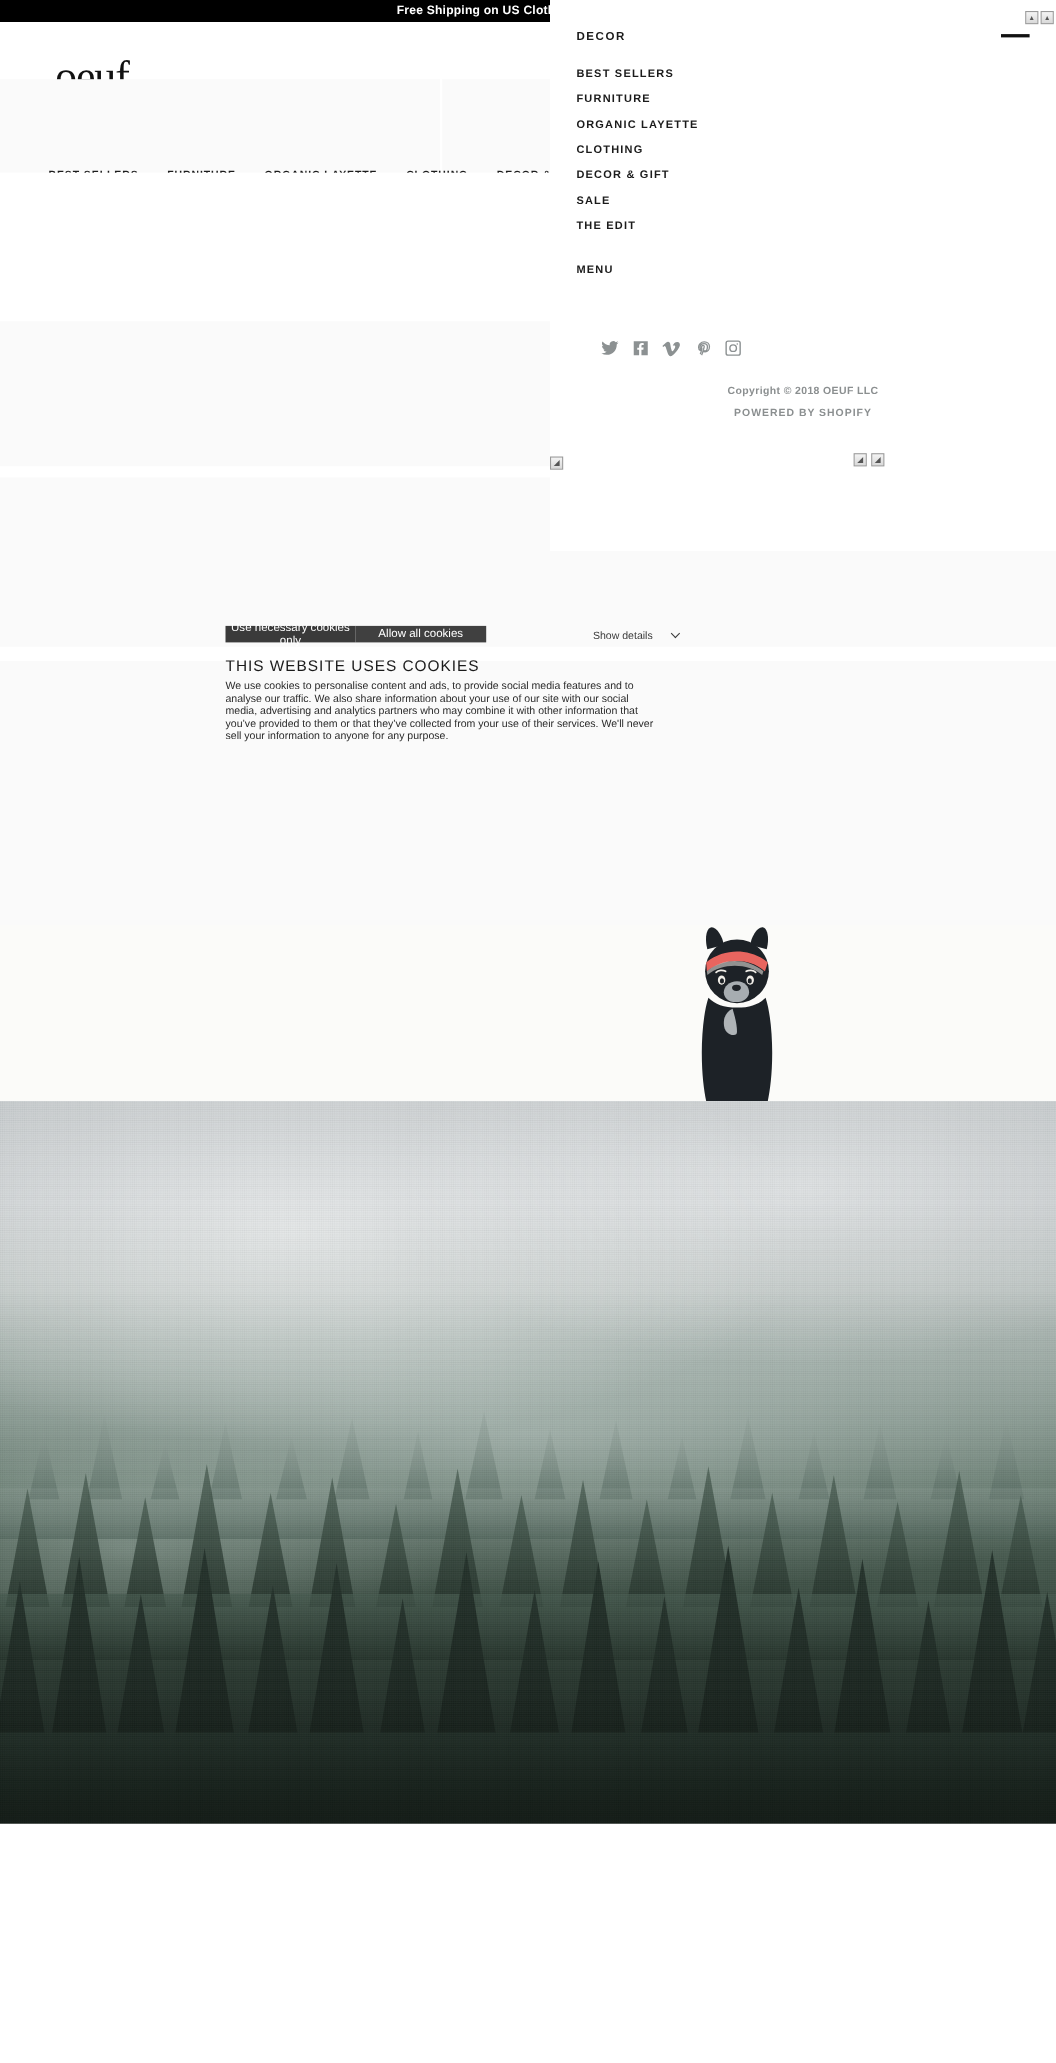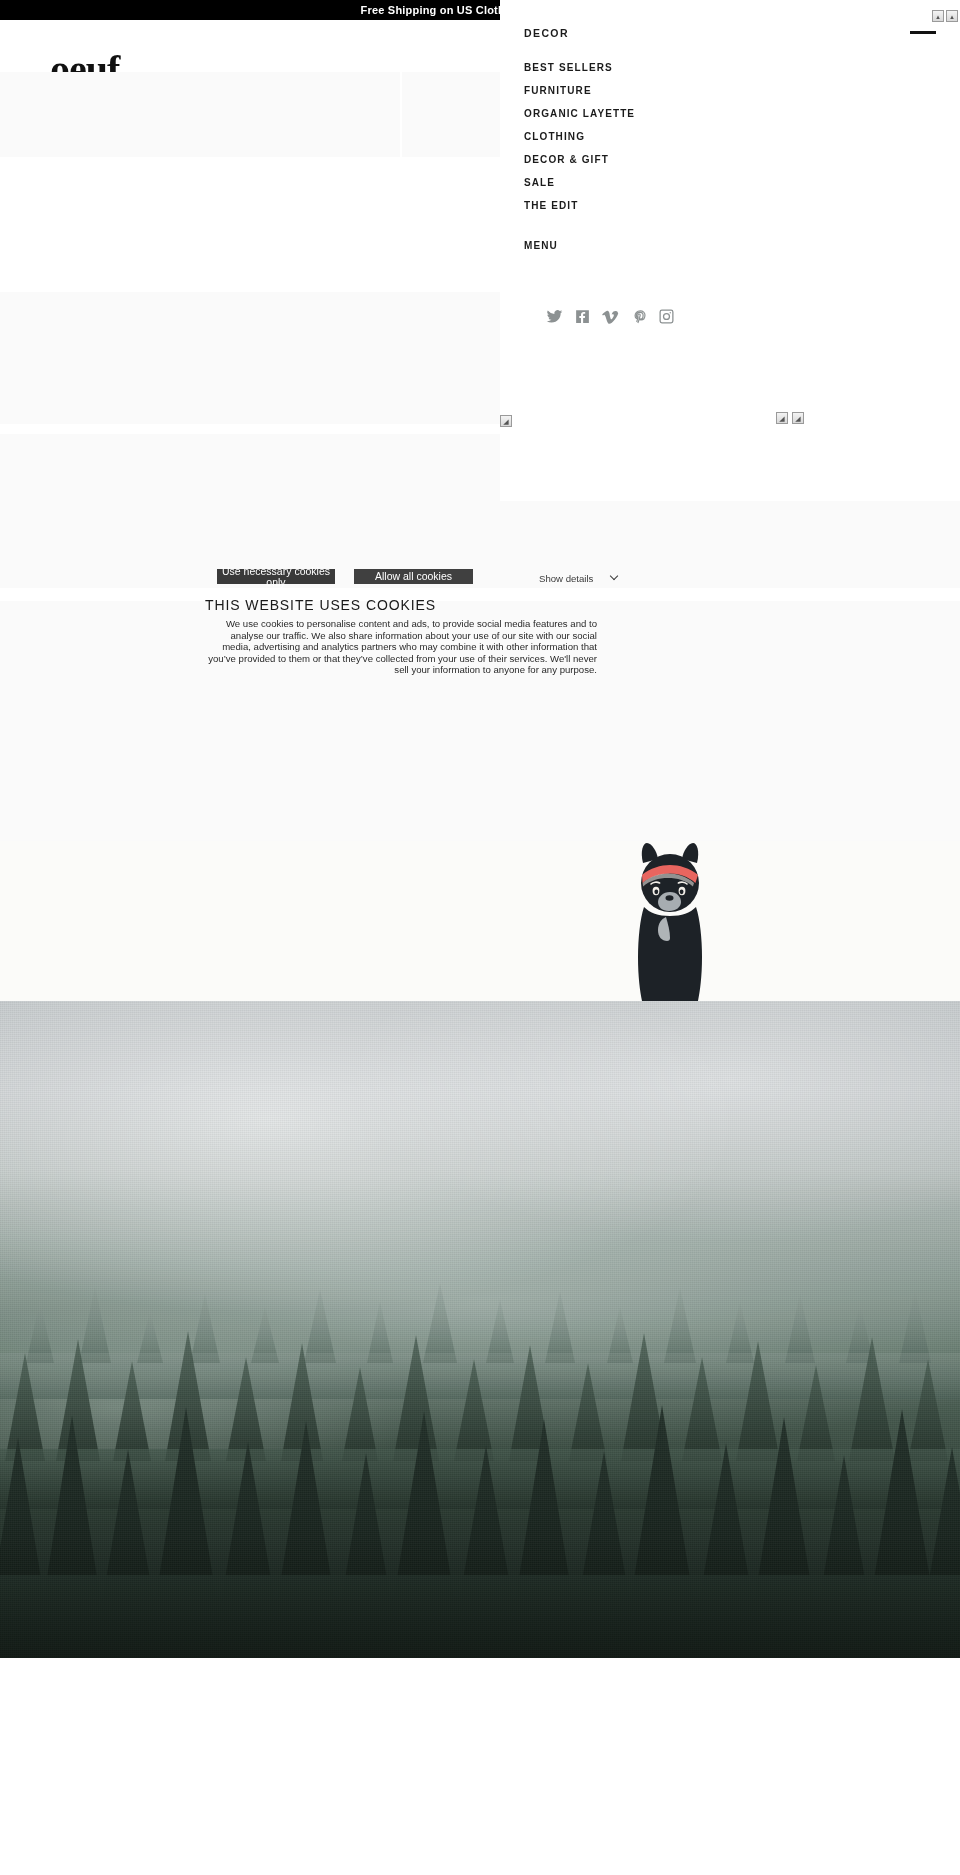--- a/index.html
+++ b/index.html
@@ -29,21 +29,21 @@
   }
 
   
   .logo-wrap {
     position:absolute; left:0; top:20px; width:960px; height:52px;
     background:#fff;
   }
   .logo {
     position:absolute; left:50px; top:30px;
     font-family:"Liberation Serif", serif;
-    font-size:40px; font-weight:bold; line-height:1;
+    font-size:40px; font-weight:normal; line-height:1;
     color:#111; letter-spacing:-1px;
   }
 
   
   .navband {
     position:absolute; left:0; top:72px; width:960px; height:85px;
     background:#fafafa;
   }
   .navband .divider-a {
     position:absolute; left:400px; top:0; width:2px; height:85px; background:#ffffff;
@@ -198,26 +198,26 @@
     position:absolute; left:0; top:588px; width:956px; height:120px;
     z-index:50; background:transparent;
   }
   .cookie-inner { position:absolute; left:205px; top:0; width:560px; }
   .cookie h2 {
     margin:0; font-size:14px; font-weight:normal; color:#1a1a1a;
     letter-spacing:.9px; line-height:18px; padding-top:8px;
   }
   .cookie p {
     margin:4px 0 0 0; font-size:9.6px; line-height:11.6px; color:#2a2a2a;
-    width:392px; letter-spacing:0px;text-align:right;
+    width:392px; letter-spacing:0px;
   }
   .cookie-actions {
     position:absolute; left:205px; top:570px; width:560px;
   }
-  .btn-row { position:absolute; left:12px; top:-1px; display:flex; gap:19px; }
+  .btn-row { position:absolute; left:0; top:-1px; display:flex; }
   .btn {
     border:0; cursor:pointer; font-family:"Liberation Sans", sans-serif;
     font-size:10.5px; line-height:1; padding:0;
     height:15px; display:flex; align-items:center; justify-content:center;
   }
   .btn-necessary { background:#3a3a3a; color:#fff; width:118px; }
   .btn-allow { background:#404040; color:#fff; width:119px; }
   .show-details {
     position:absolute; left:328px; top:2px;
     font-size:9.6px; color:#3a3a3a; display:flex; align-items:center; gap:18px;
@@ -438,20 +438,24 @@
     </a>
     <a href="#" aria-label="Instagram">
       <svg width="17" height="17" viewBox="0 0 24 24" fill="none" stroke="currentColor" stroke-width="1.8">
           <rect x="3" y="3" width="18" height="18" rx="2.5"></rect>
           <circle cx="12" cy="12" r="4.2"></circle>
           <circle cx="17.3" cy="6.7" r="1" fill="currentColor" stroke="none"></circle>
         </svg>
     </a>
   </div>
 
+  <div class="drawer-foot">
+    <p class="cp">Copyright © 2018 OEUF LLC</p>
+    <p class="pb">POWERED BY SHOPIFY</p>
+  </div>
 </aside>
 
 <section class="cookie">
   <div class="cookie-inner">
     <h2>THIS WEBSITE USES COOKIES</h2>
     <p>We use cookies to personalise content and ads, to provide social media features and to analyse our traffic. We also share information about your use of our site with our social media, advertising and analytics partners who may combine it with other information that you’ve provided to them or that they’ve collected from your use of their services.  We'll never sell your information to anyone for any purpose.</p>
   </div>
 </section>
 <div class="cookie-actions">
   <div class="btn-row">

